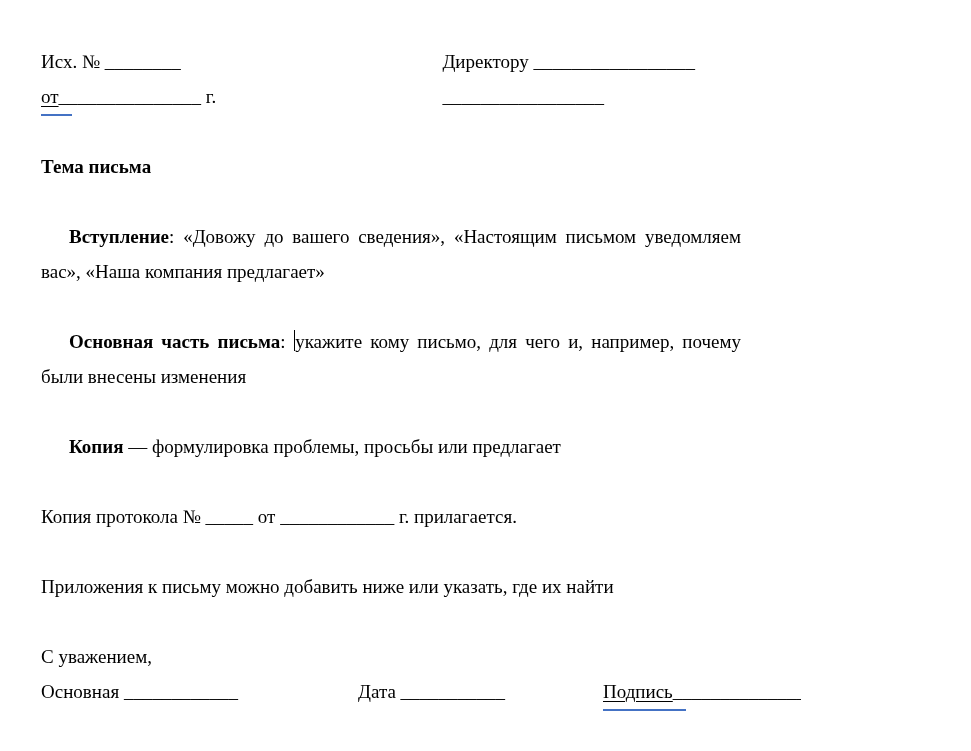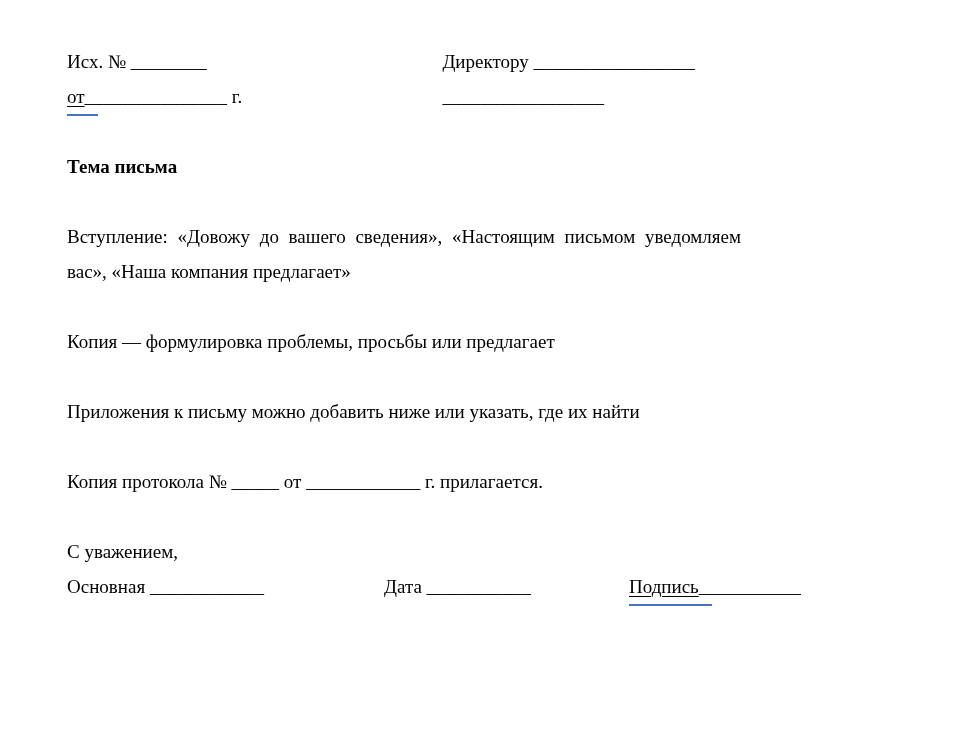--- a/index.html
+++ b/index.html
@@ -1,42 +1,42 @@
 <!DOCTYPE html>
 <html style="--grammar-blue: #4472c4; --ink: #000000; --paper: #ffffff;"><head>
 <meta charset="utf-8">
 <style>
   :root { --grammar-blue: #4472c4; --ink: #000000; --paper: #ffffff; }
   * { box-sizing: border-box; }
   html, body { margin: 0; padding: 0; background: #fff; }
   .page {
     width: 801px; height: 751px;
     background: var(--paper);
-    padding: 44px 60px 0 67px;
+    padding: 44px 60px 0 41px;
     font-family: "Liberation Serif", "DejaVu Serif", serif;
     font-size: 19px; line-height: 35px;
     color: var(--ink);
     position: relative;
     overflow: hidden;
   }
   .header { position: relative; margin-bottom: 35px; height: 70px; }
   .header-left { white-space: nowrap; }
   .header-right {
     position: absolute; top: 0; right: 46px;
     white-space: nowrap;
   }
   .line { height: 35px; }
   .title-line {
     text-align: left; font-weight: bold;
     margin: 0 0 35px 0;
   }
   .para { margin: 0 0 35px 0; text-align: justify; }
   .single { margin: 0 0 35px 0; }
   .closing { margin: 0; }
-  .b { font-weight: normal; }
+  .b { font-weight: bold; margin-left: 28px; }
   .sig-row { position: relative; height: 35px; white-space: nowrap; }
   .sig-item { position: absolute; top: 0; }
   .sig-director { left: 0; }
   .sig-date { left: 317px; }
   .sig-sign { left: 562px; }
   .uword {
     text-decoration: underline;
     text-decoration-thickness: 1px;
     text-underline-offset: 3px;
   }
@@ -74,26 +74,27 @@
       <div class="line">
         <span>_________________</span>
       </div>
     </div>
   </div>
 
   <div class="title-line">Тема письма</div>
 
   <p class="para"><span class="b">Вступление</span><span>: «Довожу до вашего сведения», «Настоящим письмом уведомляем вас», «Наша компания предлагает»</span></p>
 
+  <p class="para"><span class="b">Основная часть письма</span><span>: </span><span class="caret"></span><span>укажите кому письмо, для чего и, например, почему были внесены изменения</span></p>
 
   <p class="single"><span class="b">Копия</span><span> — формулировка проблемы, просьбы или предлагает</span></p>
 
+  <p class="single">Копия протокола № _____ от ____________ г. прилагается.</p>
+
   <p class="single">Приложения к письму можно добавить ниже или указать, где их найти</p>
-
-  <p class="single">Копия протокола № _____ от ____________ г. прилагается.</p>
 
   <div class="line closing">С уважением,</div>
 
   <div class="sig-row">
     <span class="sig-item sig-director">Основная ____________</span>
     <span class="sig-item sig-date">Дата ___________</span>
     <span class="sig-item sig-sign"><span class="uword grammar">Подпись</span><span>__________________</span></span>
   </div>
 
 </div>

